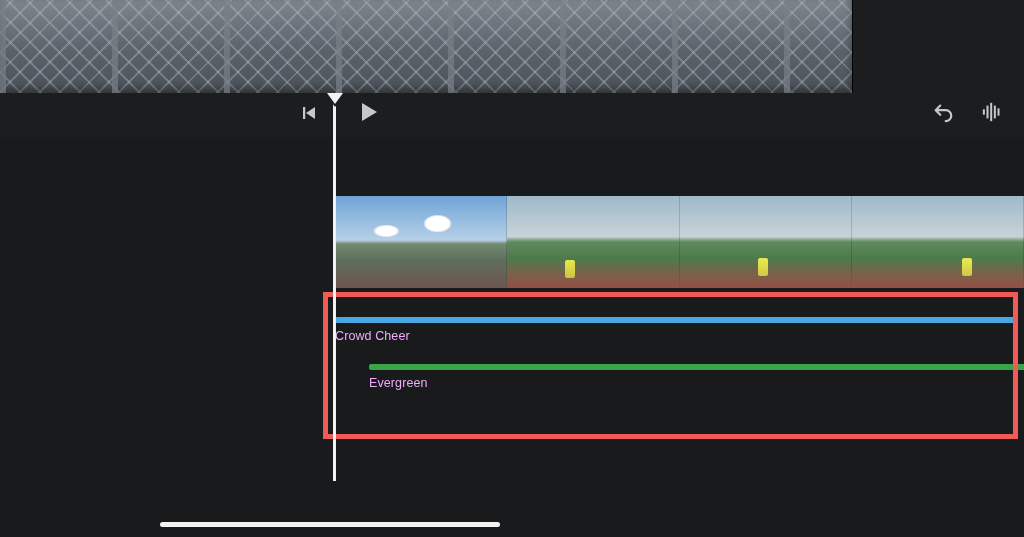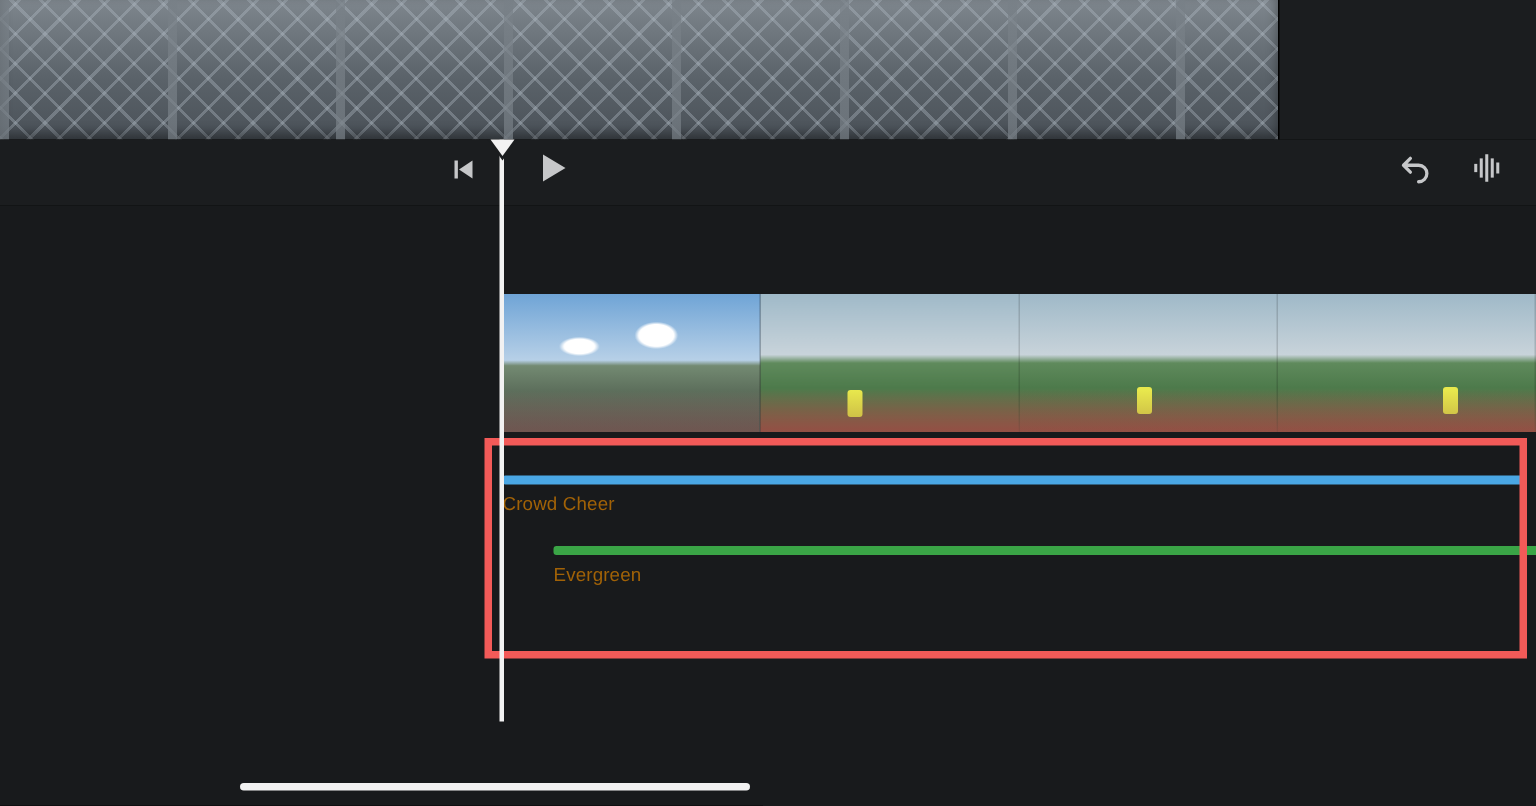--- a/index.html
+++ b/index.html
@@ -136,21 +136,21 @@
       left: 335px;
       width: 682px;
     }
     .audio-bar {
       height: 6px;
       border-radius: 2px;
     }
     .audio-label {
       margin-top: 6px;
       font-size: 12.5px;
-      color: #a16207;
+      color: #f0abfc;
       letter-spacing: .1px;
     }
     .track-1 { top: 317px; }
     .track-1 .audio-bar { background: #4aa7e4; }
     .track-2 { top: 364px; margin-left: 34px; }
     .track-2 .audio-bar { background: #3aa546; }
 
     
     .playhead {
       position: absolute;

